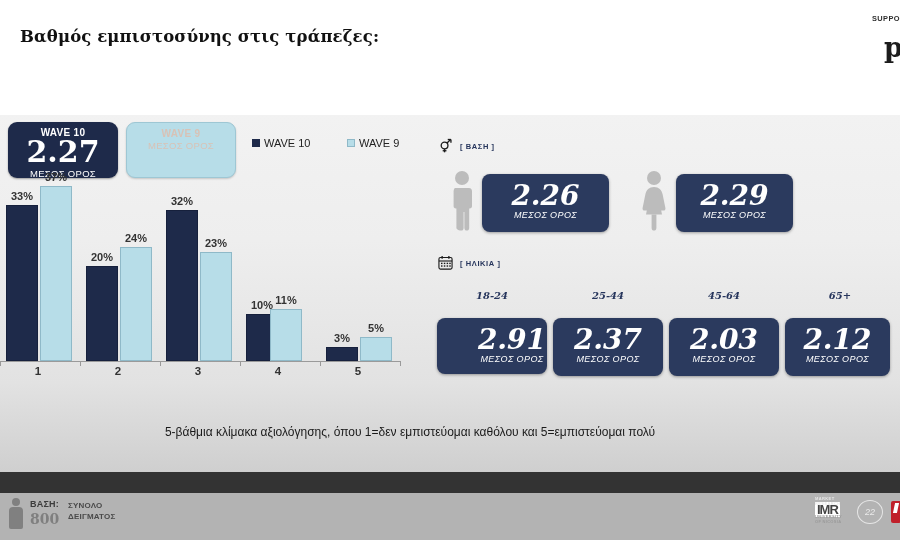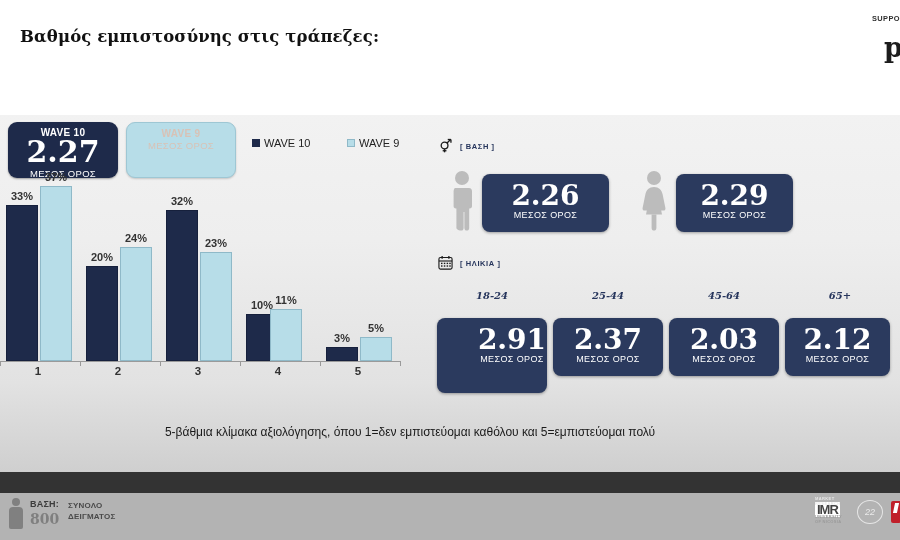--- a/index.html
+++ b/index.html
@@ -109,21 +109,21 @@
     display: inline-block; vertical-align: middle; margin-left: 7px;
     font-size: 7.5px; font-weight: bold; color: #26355c; letter-spacing: .6px;
   }
   #gender-head { left: 438px; top: 139px; }
   #age-head { left: 438px; top: 256px; }
 
   .person { position: absolute; }
 
   .navybox {
     position: absolute; background: #2b3a5e; border-radius: 8px;
-    box-shadow: 0 1px 3px rgba(0,0,0,.35); text-align: center; color: #fff;
+    box-shadow: 0 1px 3px rgba(0,0,0,.35); text-align: center; color: #fff; font-style: italic;
   }
   .navybox .num {
     font-family: "DejaVu Serif", serif; font-weight: bold;
     font-size: 28px; line-height: 30px;
   }
   .navybox .lbl { font-size: 9px; letter-spacing: .4px; margin-top: -1px; }
 
   .age-lbl {
     position: absolute; font-family: "DejaVu Serif", serif;
     font-style: italic; font-weight: bold; font-size: 10px; color: #26355c;
@@ -332,21 +332,21 @@
           <rect x="6.2" y="11" width="1.6" height="1.5"></rect>
         <rect x="9.2" y="11" width="1.6" height="1.5"></rect>
           <rect x="12" y="11" width="1.6" height="1.5"></rect>
       </g>
     </svg>
   </span>
   <span class="txt">[ ΗΛΙΚΙΑ ]</span>
 </div>
 
 <div class="age-lbl" style="left:437px; top:290px;">18-24</div>
-<div class="navybox" style="left:437px; top:318px; width:110px; height:75px; padding-top:7px;padding-left:40px;">
+<div class="navybox" style="left:437px; top:318px; width:110px; height:56px; padding-top:7px;padding-left:40px;">
   <div class="num">2.91</div>
   <div class="lbl">ΜΕΣΟΣ ΟΡΟΣ</div>
 </div>
 
 <div class="age-lbl" style="left:553px; top:290px;">25-44</div>
 <div class="navybox" style="left:553px; top:318px; width:110px; height:58px; padding-top:7px;">
   <div class="num">2.37</div>
   <div class="lbl">ΜΕΣΟΣ ΟΡΟΣ</div>
 </div>
 

